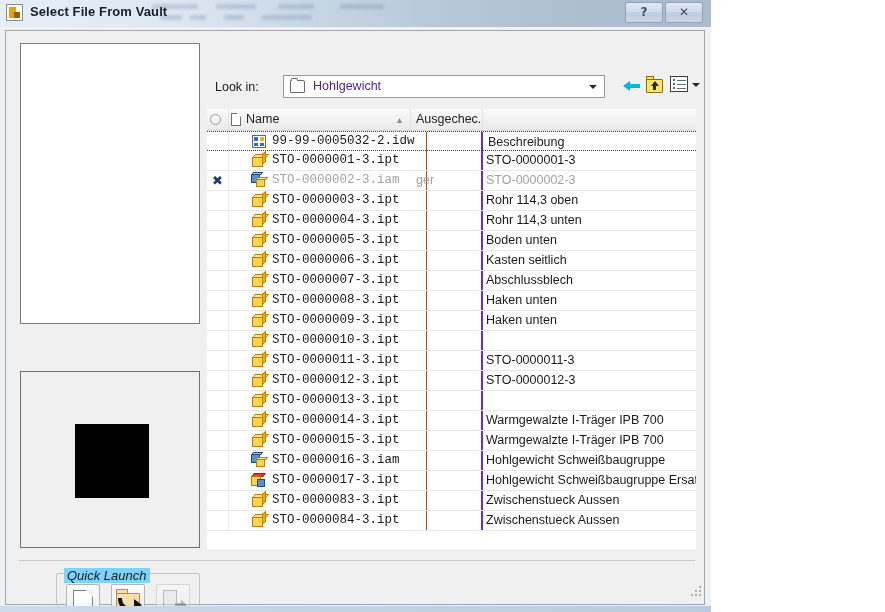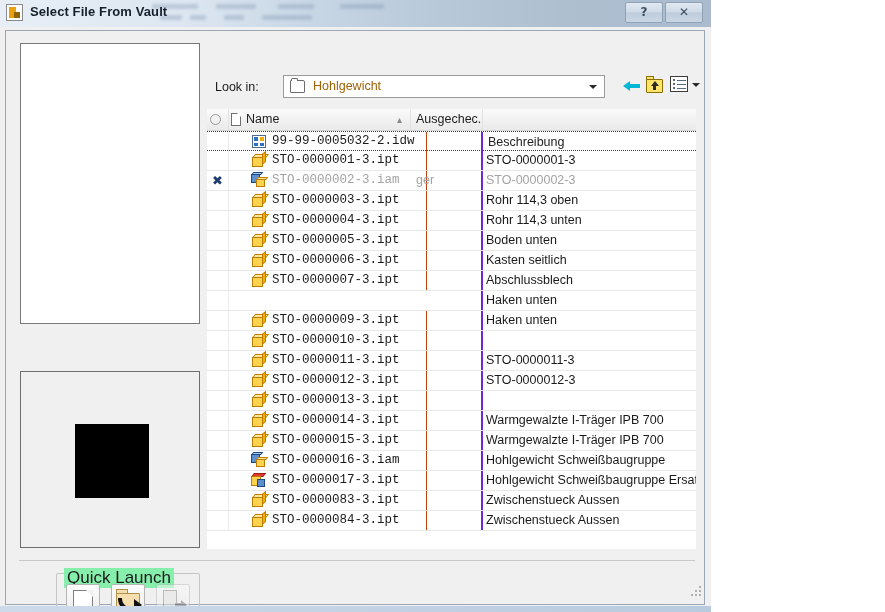--- a/index.html
+++ b/index.html
@@ -182,21 +182,21 @@
     border: 1px solid #6b6b6b;
     border-bottom: none;
     border-radius: 2px 2px 0 0;
     box-sizing: border-box;
     background: #fff;
   }
   #lookin-value {
     position: absolute;
     left: 29px; top: 3px;
     font-size: 12.5px;
-    color: #a16207;
+    color: #4c1d95;
     white-space: nowrap;
   }
   #lookin-arrow {
     position: absolute;
     right: 7px; top: 9px;
     width: 0; height: 0;
     border-left: 4px solid transparent;
     border-right: 4px solid transparent;
     border-top: 4px solid #2b2b2b;
   }
@@ -510,24 +510,25 @@
     position: absolute;
     left: 50px; top: 542px;
     width: 144px; height: 52px;
     border: 1px solid #c4c4c4;
     border-radius: 2px;
     box-sizing: border-box;
   }
   #quicklaunch-legend {
     position: absolute;
     left: 58px; top: 537px;
-    background: #86efac;
+    background: #7dd3fc;
     padding: 0 3px;
-    font-size: 17px;
+    font-size: 13px;
     color: #1a1a1a;
+    font-style: italic;
   }
   .qlbtn {
     position: absolute;
     top: 553px;
     width: 34px; height: 36px;
     border: 1px solid #b5b5b5;
     background: linear-gradient(to bottom,#fcfcfc,#e9e9e9);
     box-sizing: border-box;
     border-radius: 2px;
   }
@@ -793,20 +794,28 @@
                 <span class="side"></span>
                 <span class="front"></span>
               </span>
               <span class="fname">STO-0000007-3.ipt</span>
             </span>
             <span class="cell-checked"></span>
             <span class="cell-desc">Abschlussblech</span>
           </div>
           <div class="row">
             <span class="cell-flag"></span>
+            <span class="cell-name">
+              <span class="ficon ipt">
+                <span class="top"></span>
+                <span class="side"></span>
+                <span class="front"></span>
+              </span>
+              <span class="fname">STO-0000008-3.ipt</span>
+            </span>
             <span class="cell-checked"></span>
             <span class="cell-desc">Haken unten</span>
           </div>
           <div class="row">
             <span class="cell-flag"></span>
             <span class="cell-name">
               <span class="ficon ipt">
                 <span class="top"></span>
                 <span class="side"></span>
                 <span class="front"></span>

